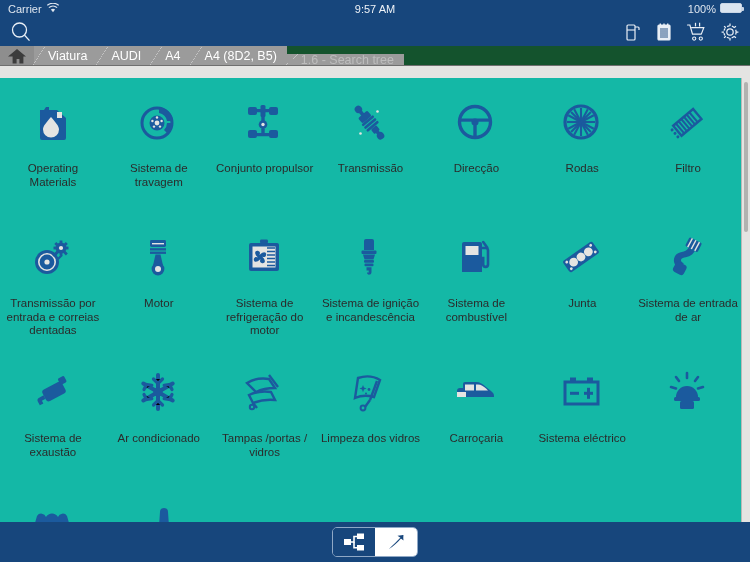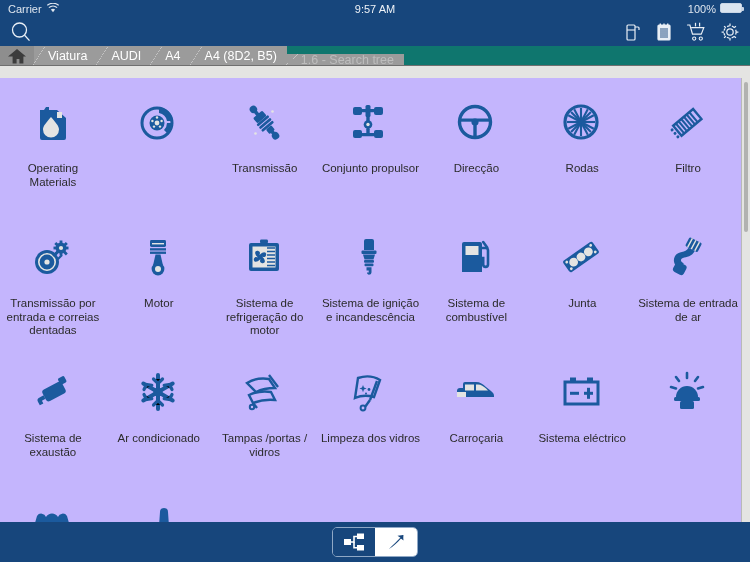--- a/index.html
+++ b/index.html
@@ -39,21 +39,21 @@
   
   .navbar {
     height: 28px; background: #17467c;
     display: flex; align-items: center; padding: 0 10px;
   }
   .nav-right { margin-left: auto; display: flex; align-items: center; gap: 14px; }
   .navicon { cursor: pointer; line-height: 0; }
 
   
   .breadcrumb {
-    height: 20px; background: #0f766e;
+    height: 20px; background: #14532d;
     display: flex; align-items: stretch;
     border-bottom: 1px solid #6f6f6f;
     position: relative;
   }
   .bc-home {
     width: 34px; display: flex; align-items: center; justify-content: center;
     background: #8e8e8e; position: relative;
   }
   .bc-item {
     display: flex; align-items: center; position: relative;
@@ -63,21 +63,21 @@
   .bc-item::before {
     content: ""; position: absolute; left: -1px; top: 0; bottom: 0;
     width: 12px;
     background: linear-gradient(to bottom right, transparent 49.4%, #c3c3c3 49.4%, #c3c3c3 52%, transparent 52%);
   }
   .bc-item.muted { color: #bdbdbd; margin-top: 8px; }
 
   
   .grid-wrap {
     position: absolute; top: 78px; left: 0; right: 0; bottom: 40px;
-    background: #c4b5fd; overflow: hidden;
+    background: #14b8a6; overflow: hidden;
   }
   .grid {
     display: grid;
     grid-template-columns: repeat(7, 1fr);
     width: 741px;
   }
   .cell {
     height: 135px;
     display: flex; flex-direction: column; align-items: center;
     justify-content: flex-start;
@@ -242,20 +242,42 @@
             <circle cx="24" cy="26" r="2.4" fill="#e4e4e2"></circle>
             <circle cx="24" cy="20.5" r="1.2" fill="#e4e4e2"></circle>
             <circle cx="28.6" cy="24" r="1.2" fill="#e4e4e2"></circle>
             <circle cx="27" cy="29.6" r="1.2" fill="#e4e4e2"></circle>
             <circle cx="21" cy="29.6" r="1.2" fill="#e4e4e2"></circle>
             <circle cx="19.4" cy="24" r="1.2" fill="#e4e4e2"></circle>
             <path d="M26 10 a16 16 0 0 1 14 14 h-6 a10 10 0 0 0-8 -8 z" fill="#1b5a9e"></path>
             <path d="M40 26 a16 16 0 0 1-5 11 l-4 -4 a10 10 0 0 0 3 -7 z" fill="#1b5a9e"></path>
           </svg>
         </span>
+        <span class="lbl">Sistema de travagem</span>
+      </div>
+
+      <div class="cell">
+        <span class="ico">
+          <svg width="52" height="52" viewBox="0 0 52 52">
+            <g fill="#1b5a9e">
+              <rect x="9" y="10" width="9" height="8" rx="2"></rect>
+              <rect x="30" y="10" width="9" height="8" rx="2"></rect>
+              <rect x="9" y="33" width="9" height="8" rx="2"></rect>
+              <rect x="30" y="33" width="9" height="8" rx="2"></rect>
+              <rect x="21.5" y="8" width="5" height="12" rx="1.5"></rect>
+              <rect x="17" y="12" width="14" height="3.2" rx="1.4"></rect>
+              <rect x="22.3" y="18" width="3.4" height="8" rx="1.2"></rect>
+              <circle cx="24" cy="27.5" r="4.3"></circle>
+              <rect x="22.3" y="31" width="3.4" height="8" rx="1.2"></rect>
+              <rect x="17" y="36" width="14" height="3.2" rx="1.4"></rect>
+            </g>
+            <circle cx="24" cy="27.5" r="1.7" fill="#e4e4e2"></circle>
+          </svg>
+        </span>
+        <span class="lbl">Conjunto propulsor</span>
       </div>
 
       <div class="cell">
         <span class="ico">
           <svg width="52" height="52" viewBox="0 0 52 52">
             <g transform="rotate(-40 25 25)" fill="#1b5a9e">
               <circle cx="25" cy="8.5" r="3.7"></circle>
               <rect x="23.2" y="11" width="3.6" height="5"></rect>
               <rect x="19" y="15" width="12" height="7" rx="1.6"></rect>
               <g>
@@ -265,41 +287,20 @@
               </g>
               <rect x="21.5" y="32" width="7" height="6" rx="1.4"></rect>
               <rect x="23.2" y="37" width="3.6" height="4"></rect>
               <circle cx="25" cy="43" r="3.7"></circle>
             </g>
             <circle cx="33.5" cy="14.5" r="1.3" fill="#e4e4e2"></circle>
             <circle cx="16.5" cy="36.5" r="1.3" fill="#e4e4e2"></circle>
           </svg>
         </span>
         <span class="lbl">Transmissão</span>
-      </div>
-
-      <div class="cell">
-        <span class="ico">
-          <svg width="52" height="52" viewBox="0 0 52 52">
-            <g fill="#1b5a9e">
-              <rect x="9" y="10" width="9" height="8" rx="2"></rect>
-              <rect x="30" y="10" width="9" height="8" rx="2"></rect>
-              <rect x="9" y="33" width="9" height="8" rx="2"></rect>
-              <rect x="30" y="33" width="9" height="8" rx="2"></rect>
-              <rect x="21.5" y="8" width="5" height="12" rx="1.5"></rect>
-              <rect x="17" y="12" width="14" height="3.2" rx="1.4"></rect>
-              <rect x="22.3" y="18" width="3.4" height="8" rx="1.2"></rect>
-              <circle cx="24" cy="27.5" r="4.3"></circle>
-              <rect x="22.3" y="31" width="3.4" height="8" rx="1.2"></rect>
-              <rect x="17" y="36" width="14" height="3.2" rx="1.4"></rect>
-            </g>
-            <circle cx="24" cy="27.5" r="1.7" fill="#e4e4e2"></circle>
-          </svg>
-        </span>
-        <span class="lbl">Conjunto propulsor</span>
       </div>
 
       <div class="cell">
         <span class="ico">
           <svg width="52" height="52" viewBox="0 0 52 52">
             <circle cx="25" cy="25" r="15.5" fill="none" stroke="#1b5a9e" stroke-width="3.4"></circle>
             <circle cx="25" cy="25" r="3.6" fill="#1b5a9e"></circle>
             <path d="M11 21.5 h28 v3.2 h-28 z" fill="#1b5a9e"></path>
             <rect x="23.3" y="25" width="3.4" height="15" fill="#1b5a9e"></rect>
           </svg>

